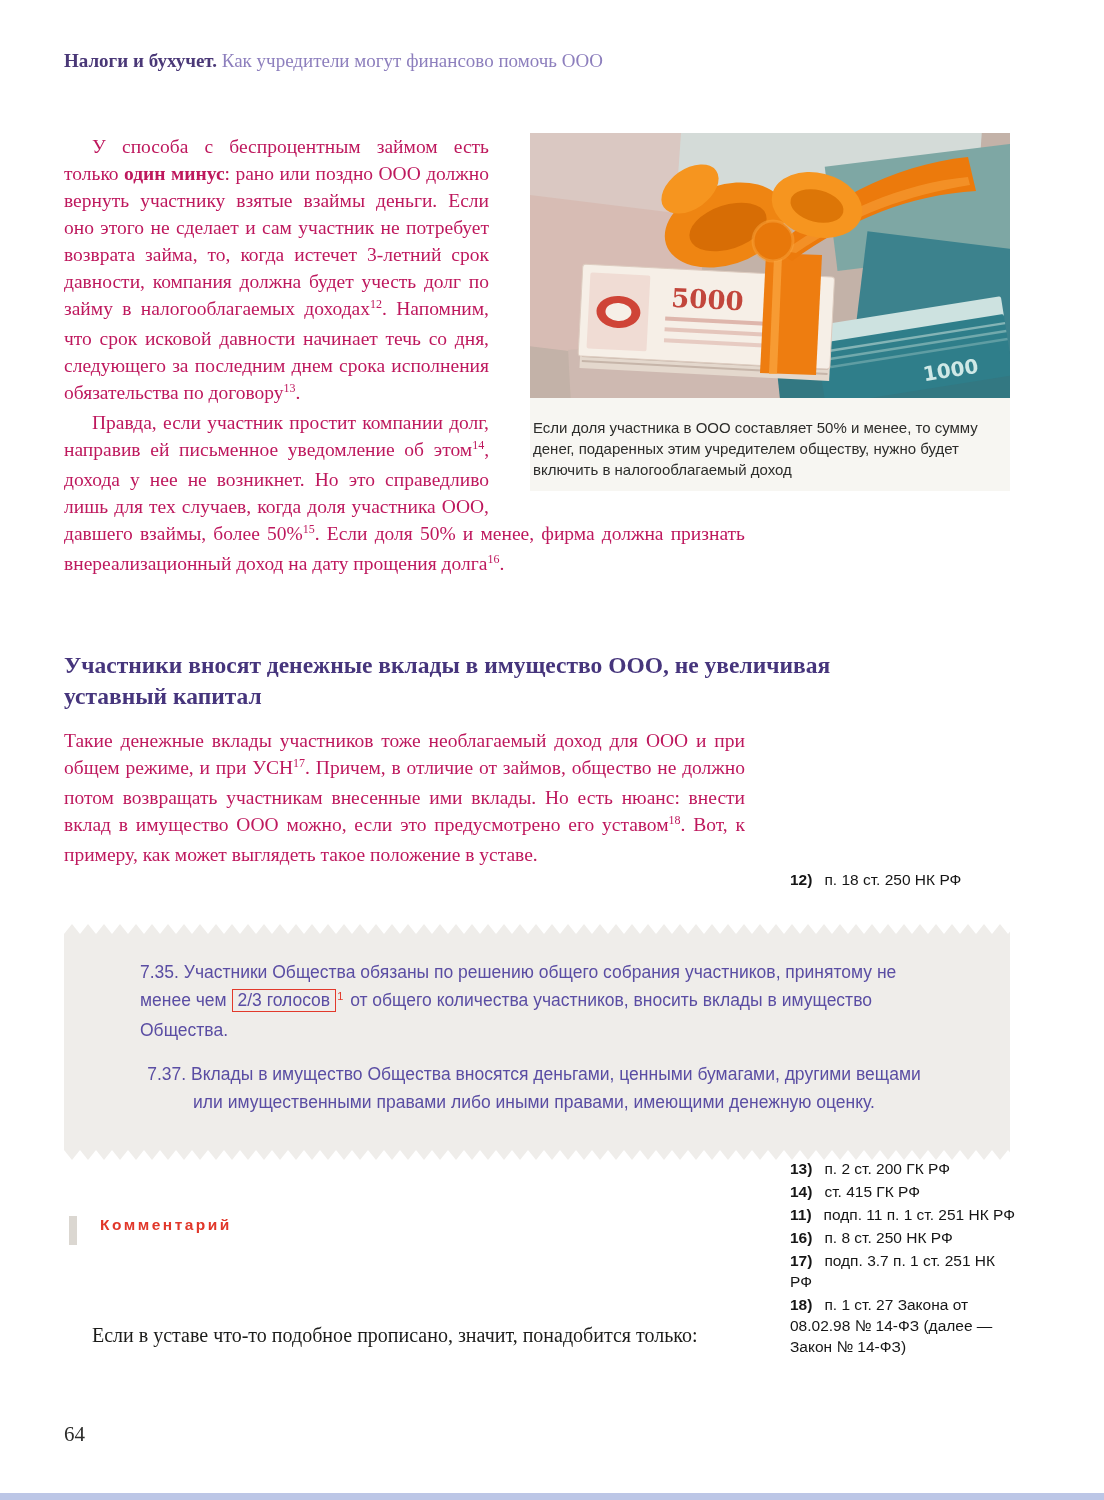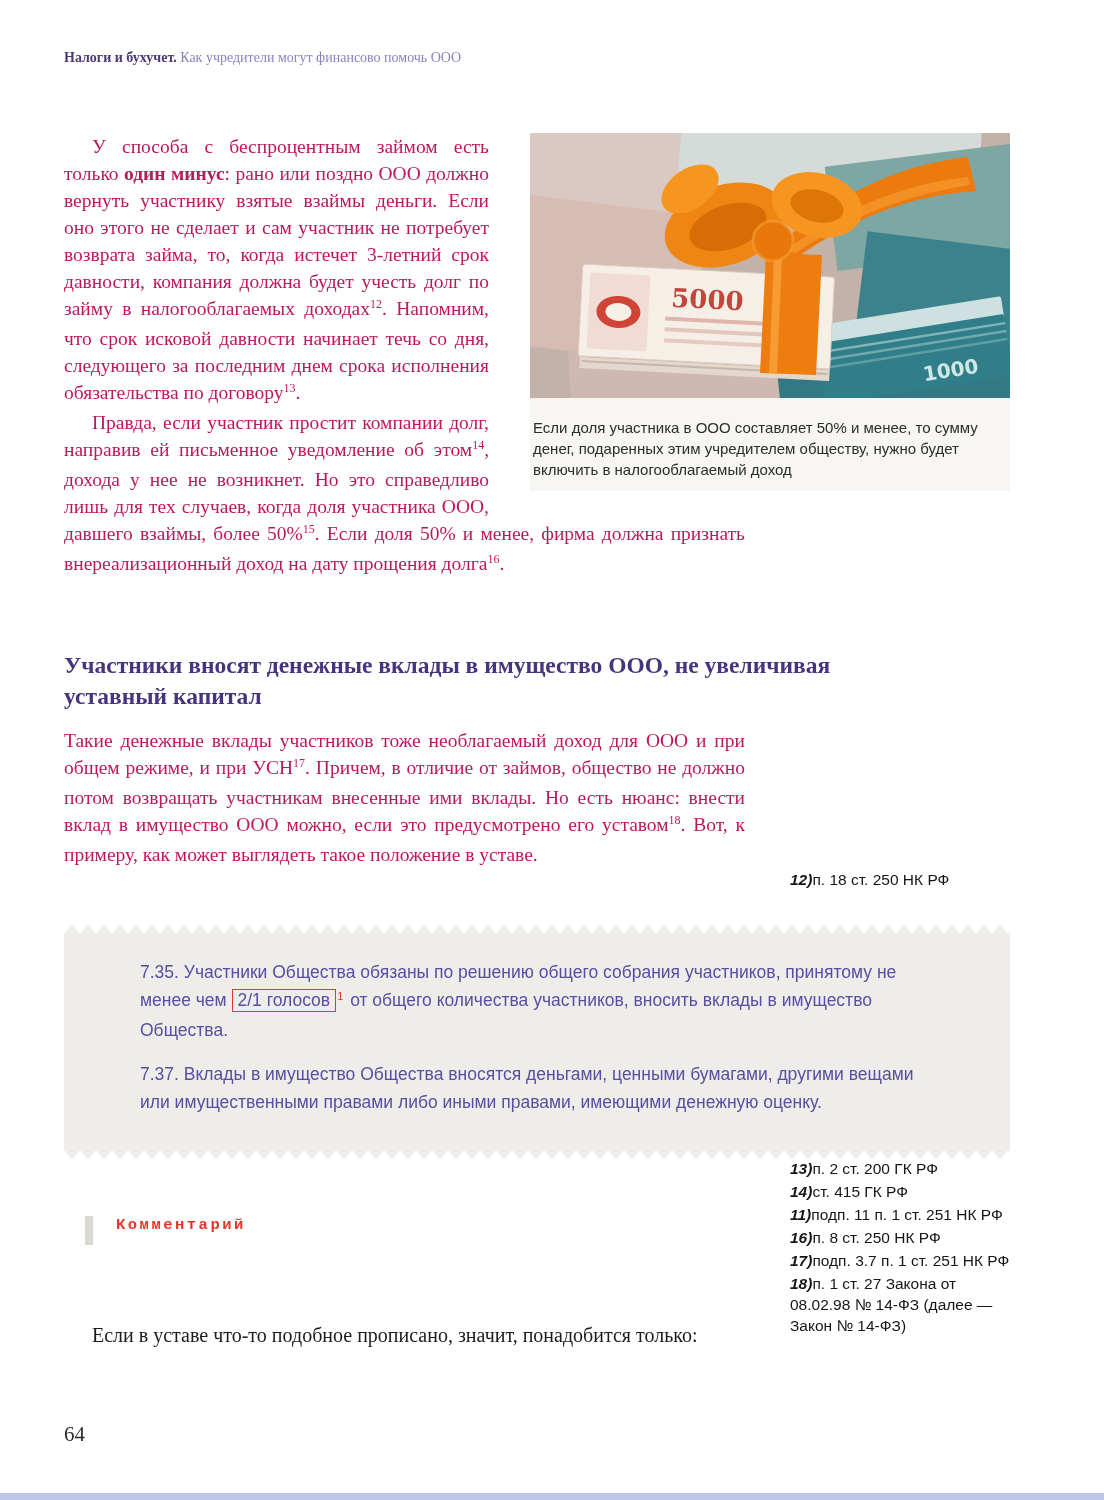--- a/index.html
+++ b/index.html
@@ -1,20 +1,20 @@
 <!DOCTYPE html>
 <html lang="ru"><head>
 <meta charset="utf-8">
 <style>
   * { margin:0; padding:0; box-sizing:border-box; }
   html, body { background:#ffffff; }
   .page { position:relative; width:1104px; height:1500px; background:#ffffff; overflow:hidden;
           font-family:"Liberation Serif", serif; color:#1c1c1a; }
 
-  .header { position:absolute; left:64px; top:50px; font-size:14px; }
+  .header { position:absolute; left:64px; top:50px; font-size:19px; }
   .header .sec { font-weight:bold; color:#4a3877; }
   .header .art { color:#8d7fbd; }
 
   .bodytext { font-size:19.5px; line-height:27px; text-align:justify; color:#be185d; }
   .indent { text-indent:28px; }
 
   .intro { position:absolute; left:64px; top:133px; width:681px; }
   .float-spacer { float:right; width:256px; height:374px; }
 
   .figure { position:absolute; left:530px; top:133px; width:480px; }
@@ -23,36 +23,36 @@
              font-family:"Liberation Sans", sans-serif; font-size:15px; line-height:21px; color:#2c2c2a; }
 
   .sec-heading { position:absolute; left:64px; top:650px; width:790px;
                  font-size:23.5px; line-height:31px; font-weight:bold; color:#46357c; }
 
   .para3 { position:absolute; left:64px; top:727px; width:681px; }
 
   .sup { font-size:12px; position:relative; top:-7px; }
 
   .sidenote { font-family:"Liberation Sans", sans-serif; font-size:15.5px; line-height:21px; color:#161616; }
-  .sidenote b { margin-right:0;font-style:italic; }
+  .sidenote b { margin-right:12px; }
   .margin-note { position:absolute; left:790px; top:869px; width:226px; }
 
   .charter { position:absolute; left:64px; top:924px; width:946px; }
   .charter svg { display:block; }
   .charter-body { background:#efedea; padding:24px 82px 26px 76px;
                   font-family:"Liberation Sans", sans-serif; font-size:17.5px; line-height:28px; color:#5a4da3;
                   text-align:left; }
   .charter-item { margin-bottom:16px; }
-  .charter-item:last-child { margin-bottom:8px; }
+  .charter-item:last-child { margin-bottom:8px;text-align:center; }
   .hl-box { border:1.5px solid #e2392b; padding:0 5px 1px; white-space:nowrap; }
   .hl-sup { color:#e2392b; font-size:11px; position:relative; top:-6px; margin:0 2px 0 1px; }
 
-  .comment { position:absolute; left:85px; top:1216px; width:668px;
+  .comment { position:absolute; left:69px; top:1216px; width:668px;
              border-left:8px solid #dbd7d1; padding-left:23px;
-             font-family:Liberation Mono, monospace; }
+             font-family:Liberation Sans, sans-serif; }
   .comment-heading { color:#e1372a; font-weight:bold; font-size:15.5px; letter-spacing:2.5px; margin-bottom:11px; }
   .comment-badge { display:inline-block; width:19px; height:19px; background:#f3bdb5; color:#d03325;
                    font-size:13px; font-weight:bold; text-align:center; line-height:19px; border-radius:2px;
                    margin-right:10px; }
   .comment-text { font-size:16.5px; line-height:25px; color:#1c1c1a; }
 
   .footnotes { position:absolute; left:790px; top:1158px; width:228px; }
   .footnote { margin-bottom:2px; }
 
   .closing { position:absolute; left:64px; top:1320px; width:692px; font-size:20px; line-height:30px; }
@@ -141,21 +141,21 @@
   <div class="charter">
     <svg width="946" height="10" aria-hidden="true">
       <defs>
         <pattern id="sawUp" width="16" height="10" patternUnits="userSpaceOnUse">
           <path d="M0,10 L8,0 L16,10 Z" fill="#efedea"></path>
         </pattern>
       </defs>
       <rect width="946" height="10" fill="url(#sawUp)"></rect>
     </svg>
     <div class="charter-body">
-      <p class="charter-item"><span>7.35. Участники Общества обязаны по решению общего собрания участников, принятому не менее чем </span><span class="hl-box">2/1 голосов</span><span class="hl-sup">1</span><span> от общего количества участников, вносить вклады в имущество Общества.</span></p>
+      <p class="charter-item"><span>7.35. Участники Общества обязаны по решению общего собрания участников, принятому не менее чем </span><span class="hl-box">2/3 голосов</span><span class="hl-sup">1</span><span> от общего количества участников, вносить вклады в имущество Общества.</span></p>
       <p class="charter-item">7.37. Вклады в имущество Общества вносятся деньгами, ценными бумагами, другими вещами или имущественными правами либо иными правами, имеющими денежную оценку.</p>
     </div>
     <svg width="946" height="10" aria-hidden="true">
       <defs>
         <pattern id="sawDown" width="16" height="10" patternUnits="userSpaceOnUse">
           <path d="M0,0 L16,0 L8,10 Z" fill="#efedea"></path>
         </pattern>
       </defs>
       <rect width="946" height="10" fill="url(#sawDown)"></rect>
     </svg>

